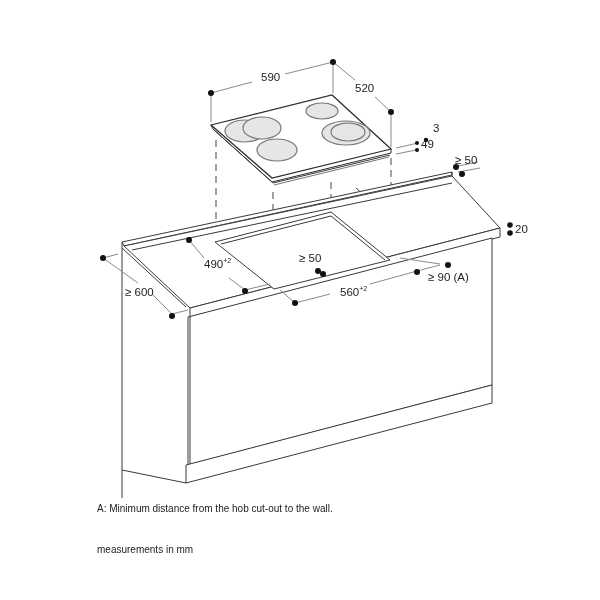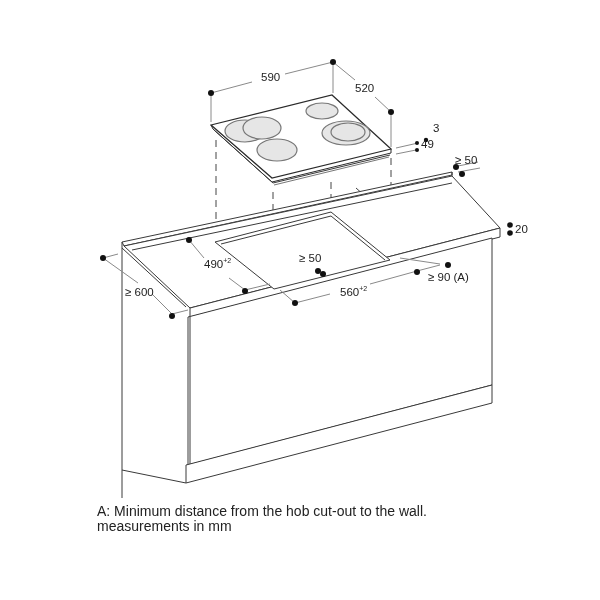--- a/index.html
+++ b/index.html
@@ -1,22 +1,22 @@
 <!DOCTYPE html>
 <html><head>
 <meta charset="utf-8">
 <style>
   html, body { margin: 0; padding: 0; background: #ffffff; }
   body { width: 600px; height: 600px; position: relative; overflow: hidden; font-family: "Liberation Sans", sans-serif; }
   #diagram { position: absolute; left: 0; top: 0; width: 600px; height: 600px; }
   .dim-label { font-family: "Liberation Sans", sans-serif; font-size: 11.5px; fill: #222222; }
   .dim-sup { font-size: 7px; }
-  .caption { position: absolute; left: 97px; font-size: 14px; color: #222222; font-family: "Liberation Sans", sans-serif; }
+  .caption { position: absolute; left: 97px; font-size: 10px; color: #222222; font-family: "Liberation Sans", sans-serif; }
   #caption-note { top: 503px; }
-  #caption-units { top: 518px; }
+  #caption-units { top: 544px; }
 </style>
 </head>
 <body>
 
 <svg id="diagram" viewBox="0 0 600 600" xmlns="http://www.w3.org/2000/svg">
 
   <g stroke="#3a3a3a" fill="none" stroke-width="1">
 
     <polygon points="211,125 332,95 391,149 272,178" fill="#ffffff" stroke="#2a2a2a" stroke-width="1.2"></polygon>
 

